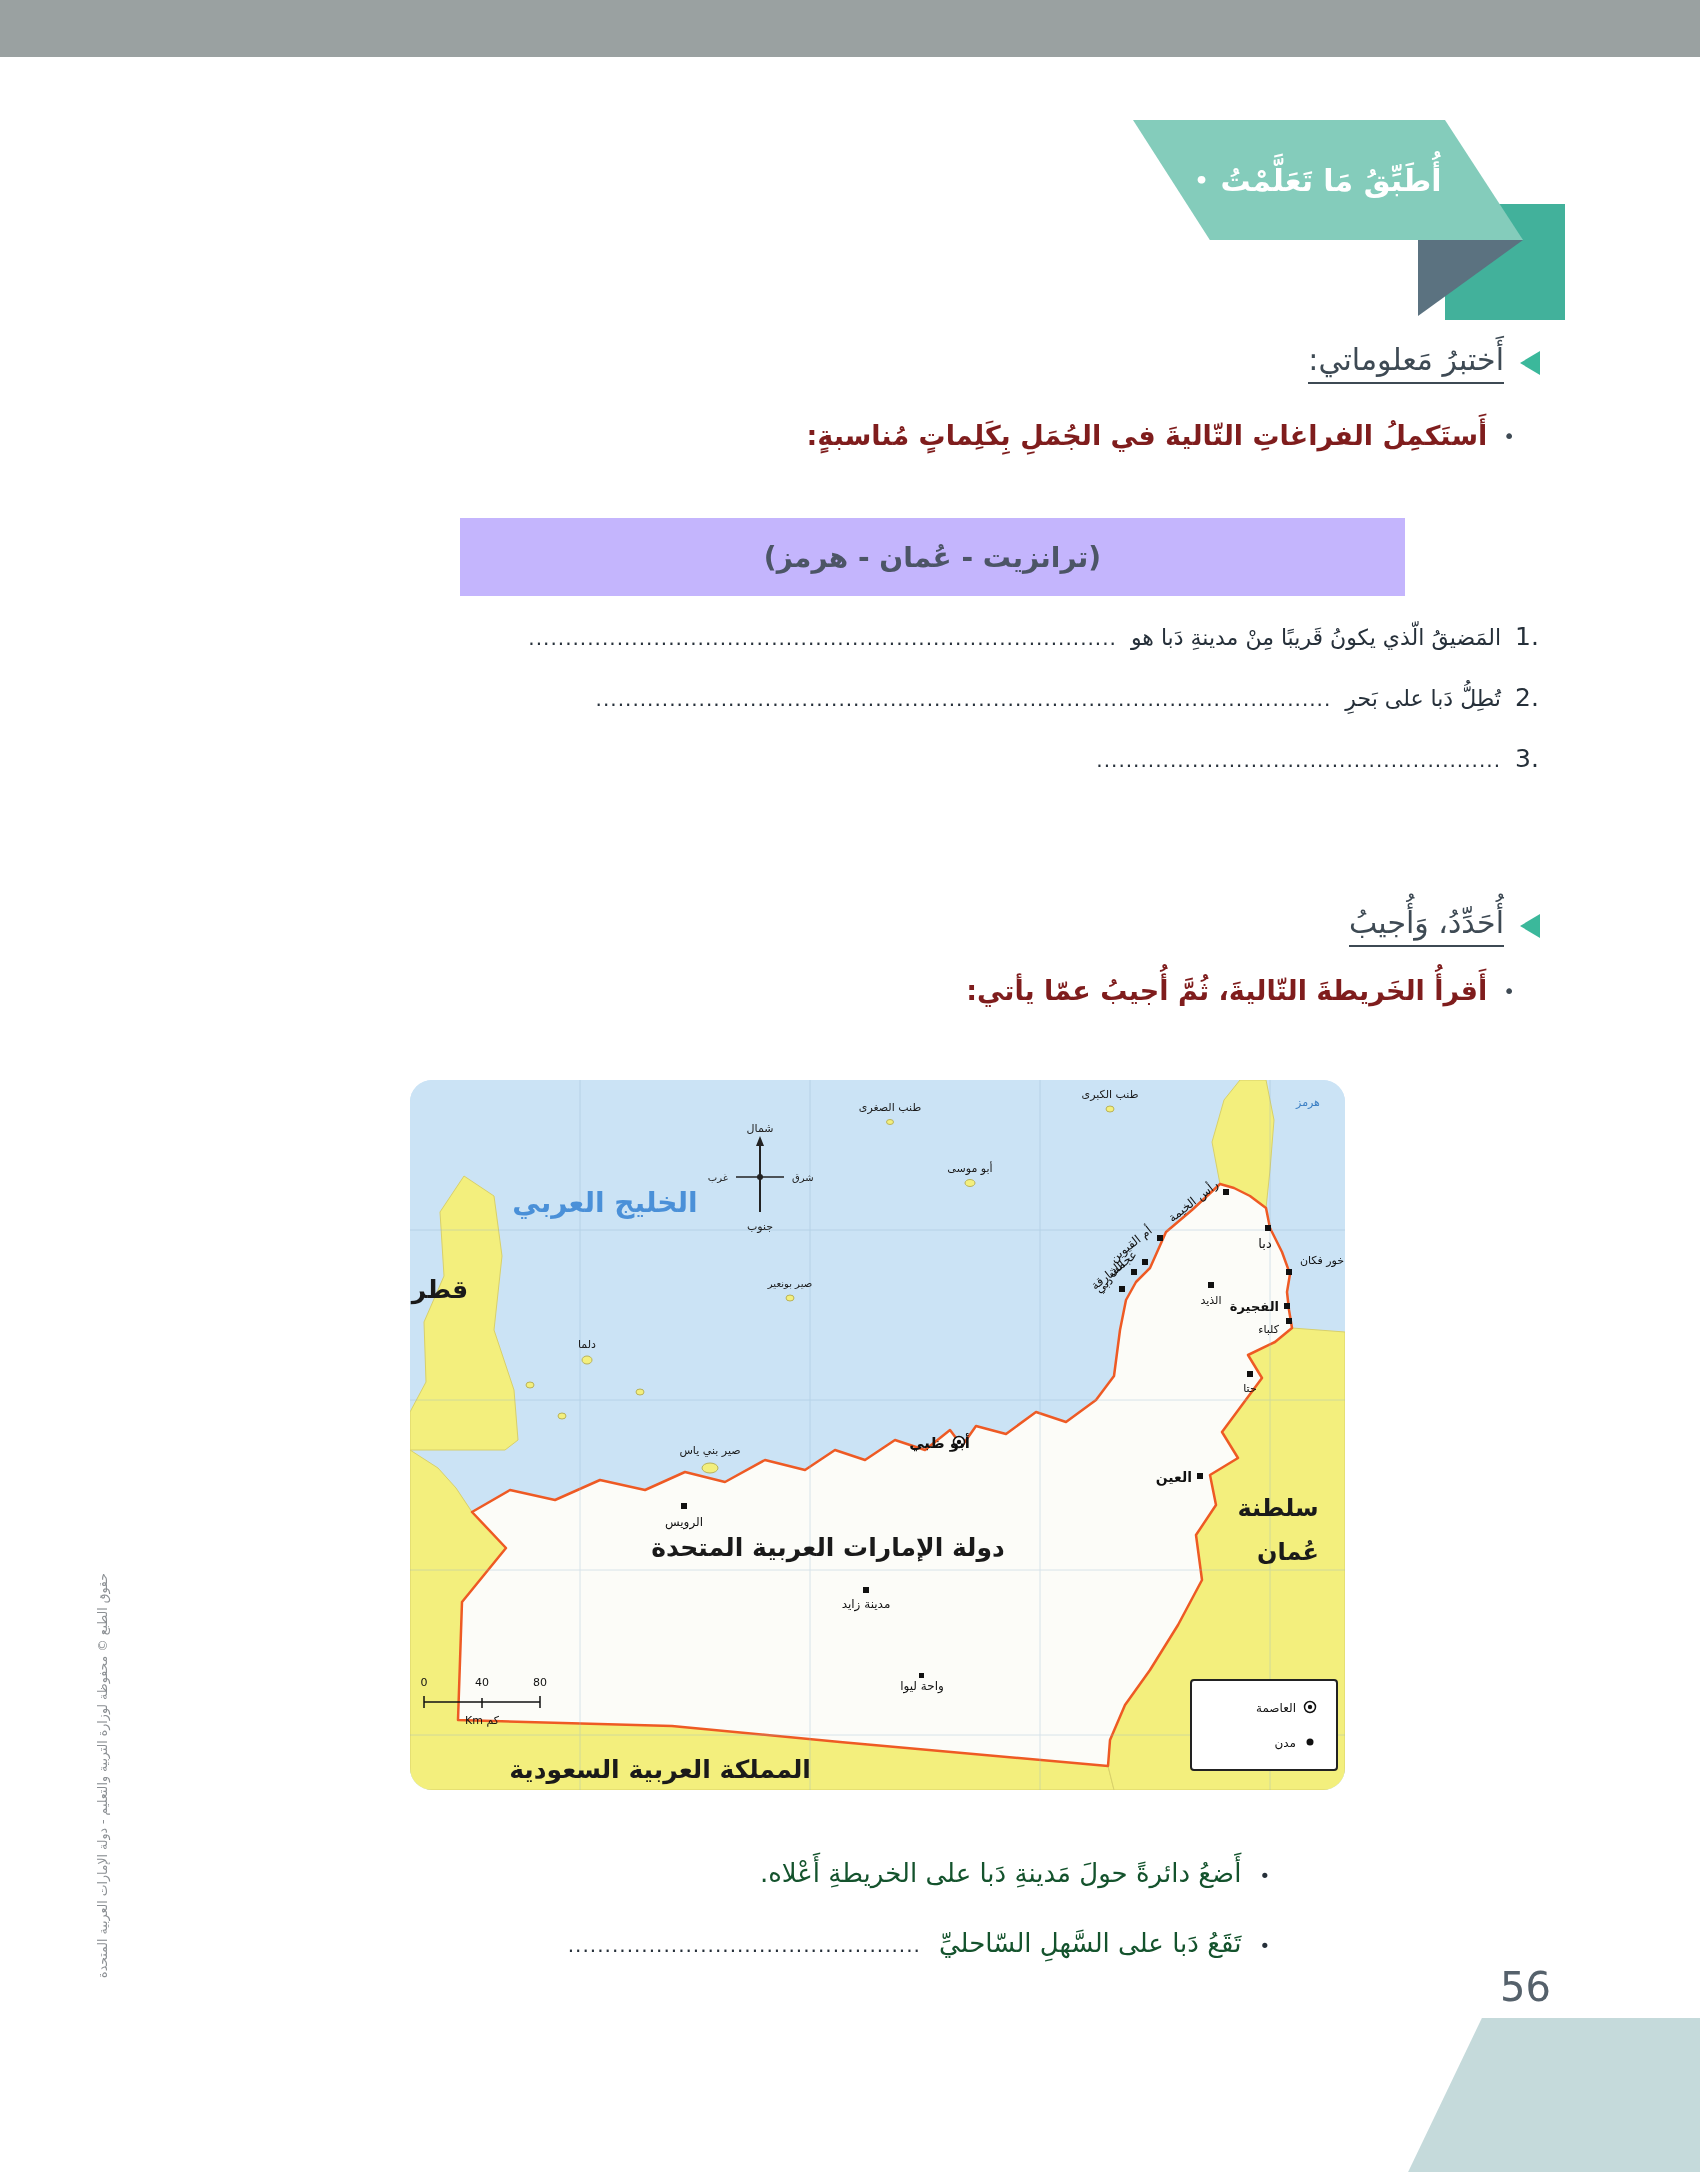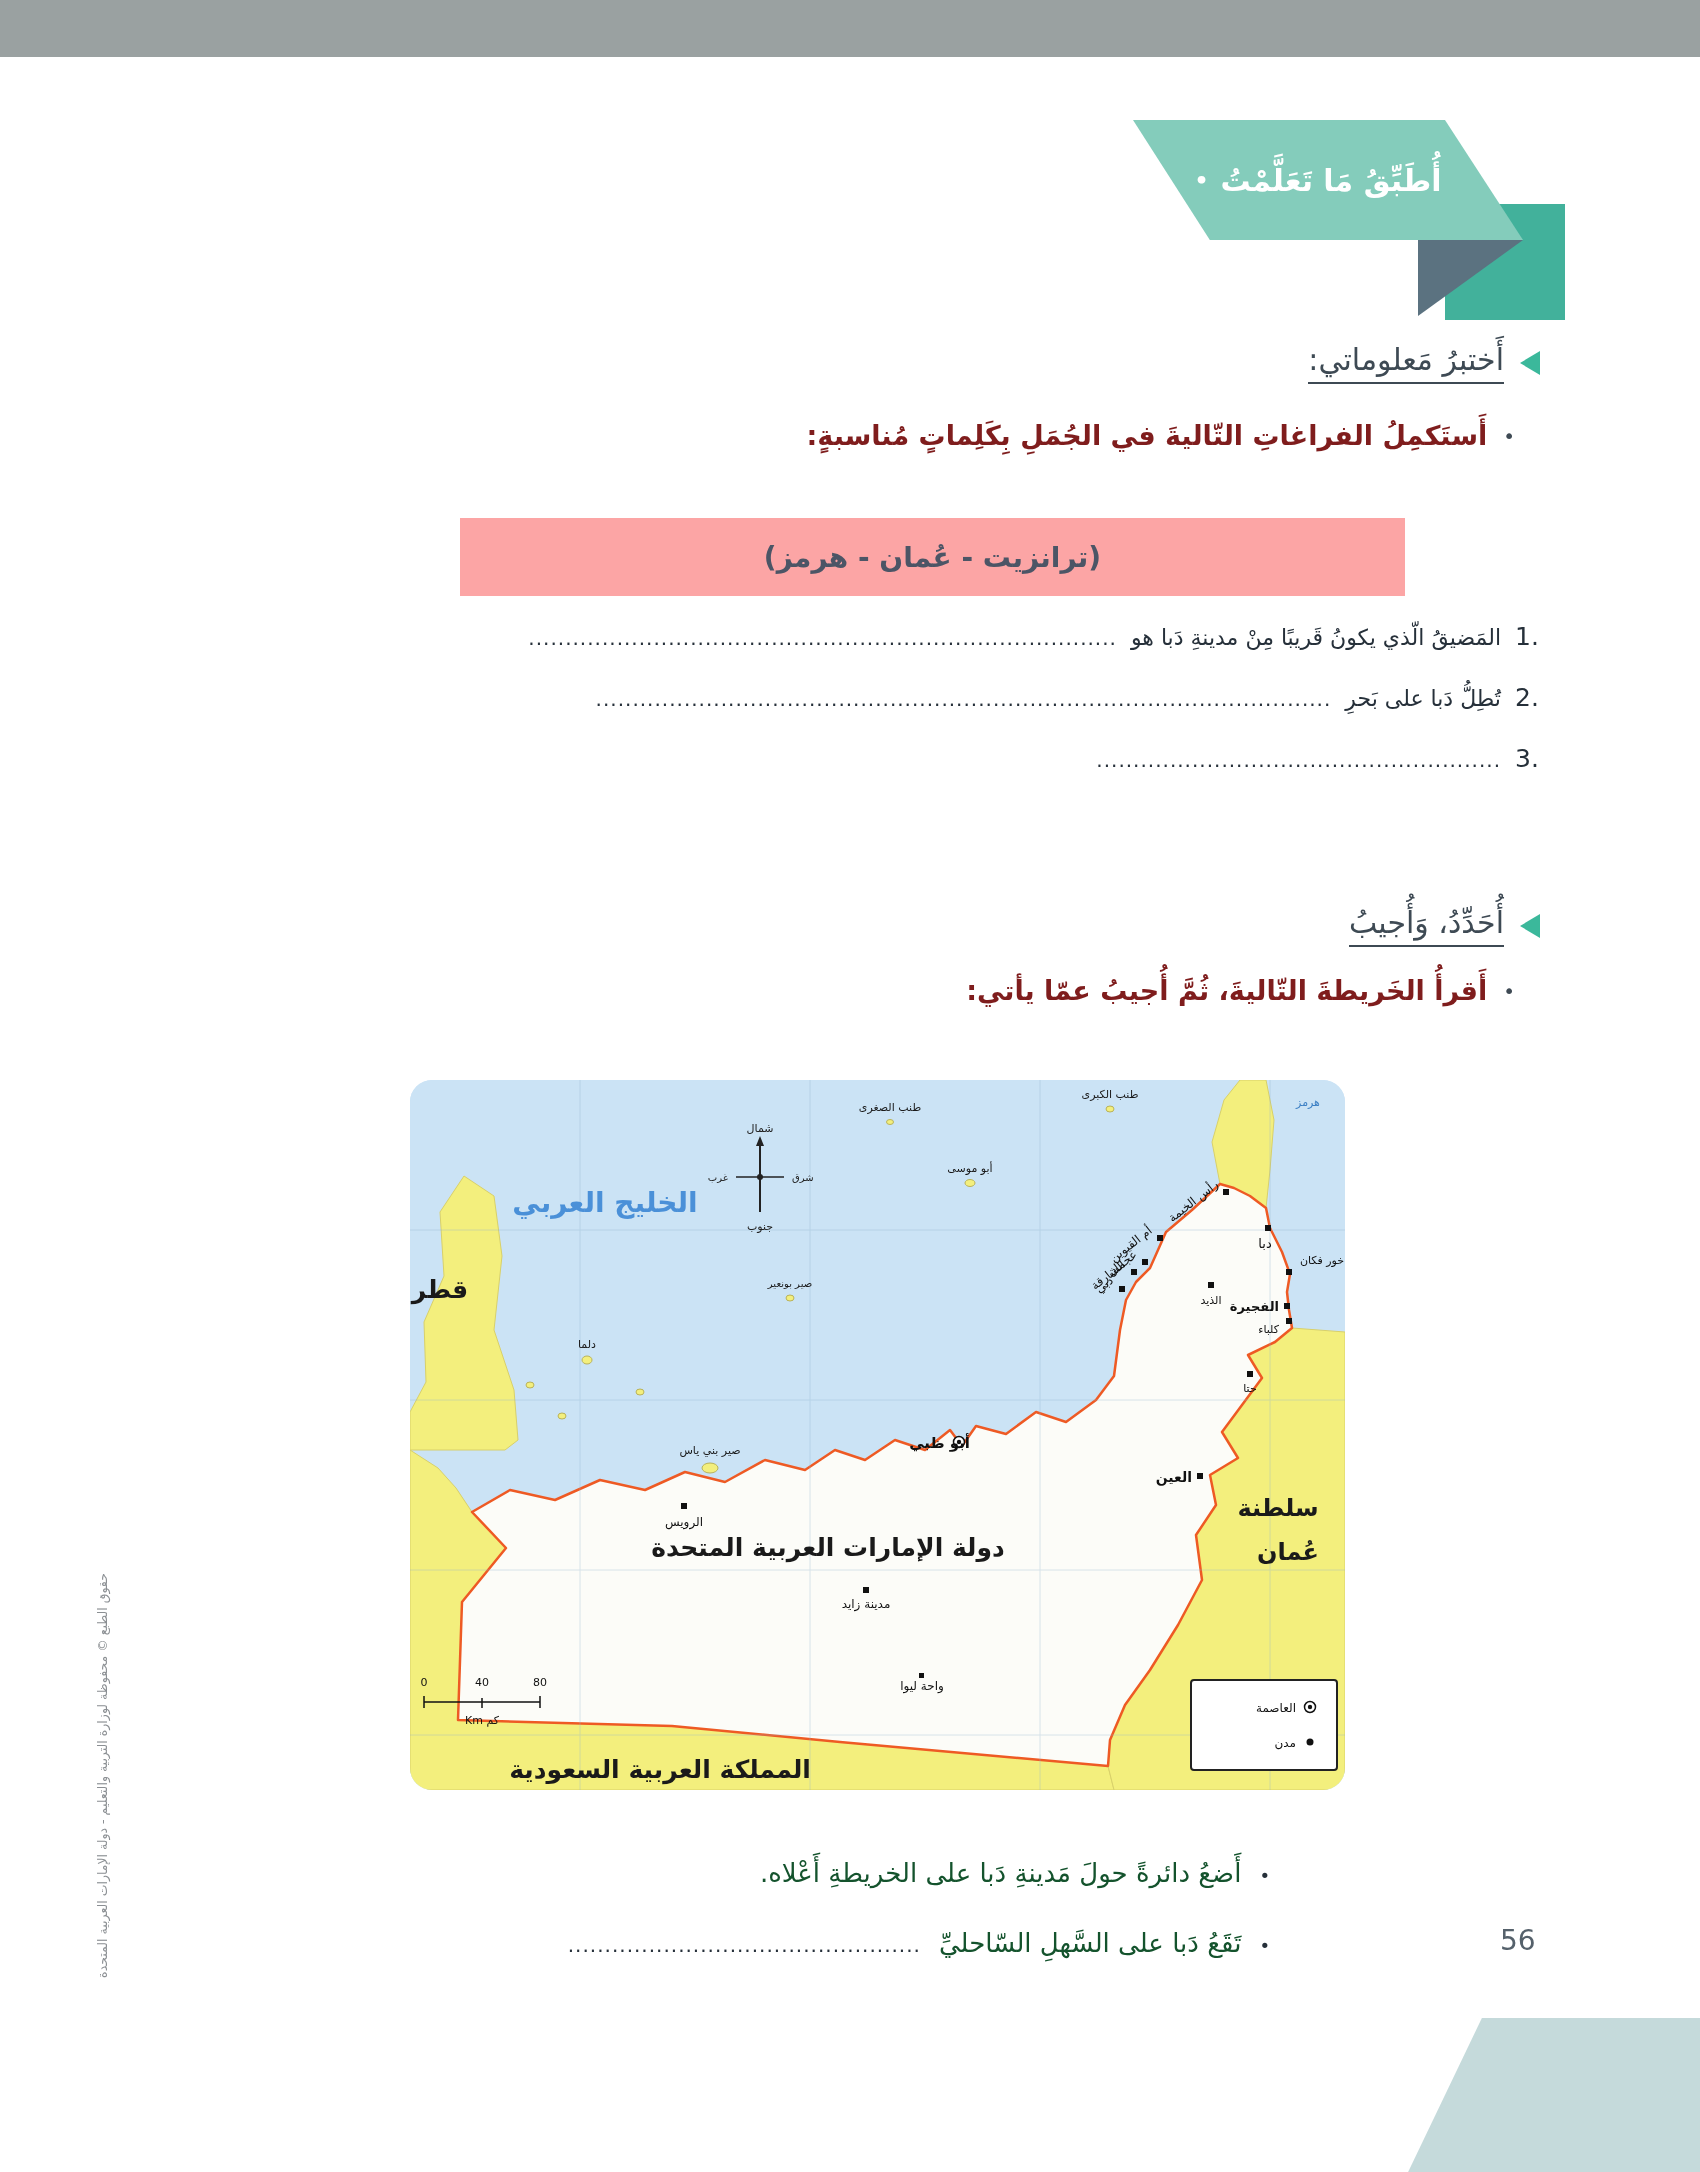--- a/index.html
+++ b/index.html
@@ -21,21 +21,21 @@
   .sec-header{position:absolute;right:160px;display:flex;flex-direction:row;direction:rtl;align-items:center;gap:16px;}
   .marker{width:0;height:0;border-top:12px solid transparent;border-bottom:12px solid transparent;
     border-right:20px solid #3bb89b;}
   .sec-title{font-size:30px;font-weight:normal;color:#3e4a54;direction:rtl;
     border-bottom:2.5px solid #3e4a54;padding-bottom:5px;}
 
   .bullet-row{position:absolute;right:185px;display:flex;direction:rtl;align-items:center;gap:16px;}
   .bullet-row .dot{font-size:20px;color:#3e4a54;}
   .bullet-row .txt{font-size:27px;font-weight:bold;color:#7f1d1d;direction:rtl;white-space:nowrap;}
 
-  .word-bank{position:absolute;left:460px;top:518px;width:945px;height:78px;background:#fca5a5;
+  .word-bank{position:absolute;left:460px;top:518px;width:945px;height:78px;background:#c4b5fd;
     display:flex;align-items:center;justify-content:center;}
   .word-bank .wb-text{font-size:28px;font-weight:bold;color:#4c5566;direction:rtl;}
 
   .questions{position:absolute;right:155px;top:622px;direction:rtl;}
   .q-row{display:flex;direction:rtl;align-items:baseline;gap:14px;margin-bottom:32px;white-space:nowrap;}
   .q-num{font-size:25px;color:#26303a;direction:ltr;min-width:30px;}
   .q-text{font-size:22px;color:#26303a;}
   .q-dots{font-size:20px;color:#26303a;letter-spacing:1px;overflow:hidden;}
 
   .map-box{position:absolute;left:410px;top:1080px;width:935px;height:710px;border-radius:22px;
@@ -45,21 +45,21 @@
   .t-row{display:flex;direction:rtl;align-items:baseline;gap:18px;margin-bottom:40px;white-space:nowrap;}
   .t-dot{font-size:18px;color:#26303a;}
   .t-text{font-size:26px;color:#14532d;}
   .t-dots{font-size:20px;color:#26303a;letter-spacing:1px;}
 
   .copyright{position:absolute;left:-128px;top:1768px;width:460px;transform:rotate(-90deg);
     transform-origin:center;font-size:12.5px;color:#8b8f93;text-align:center;direction:rtl;}
 
   .footer-shape{position:absolute;left:1400px;top:2018px;width:300px;height:154px;background:#c5dadb;
     clip-path:polygon(27.3% 0,100% 0,100% 100%,2.7% 100%);}
-  .page-num{position:absolute;left:1500px;top:1924px;font-size:28px;color:#55616b;}
+  .page-num{position:absolute;left:1500px;top:1964px;font-size:40px;color:#55616b;}
 
   svg text{font-family:"DejaVu Sans",sans-serif;}
 </style>
 </head>
 <body>
 
 <div class="page">
 
   <div class="topbar"></div>
 

